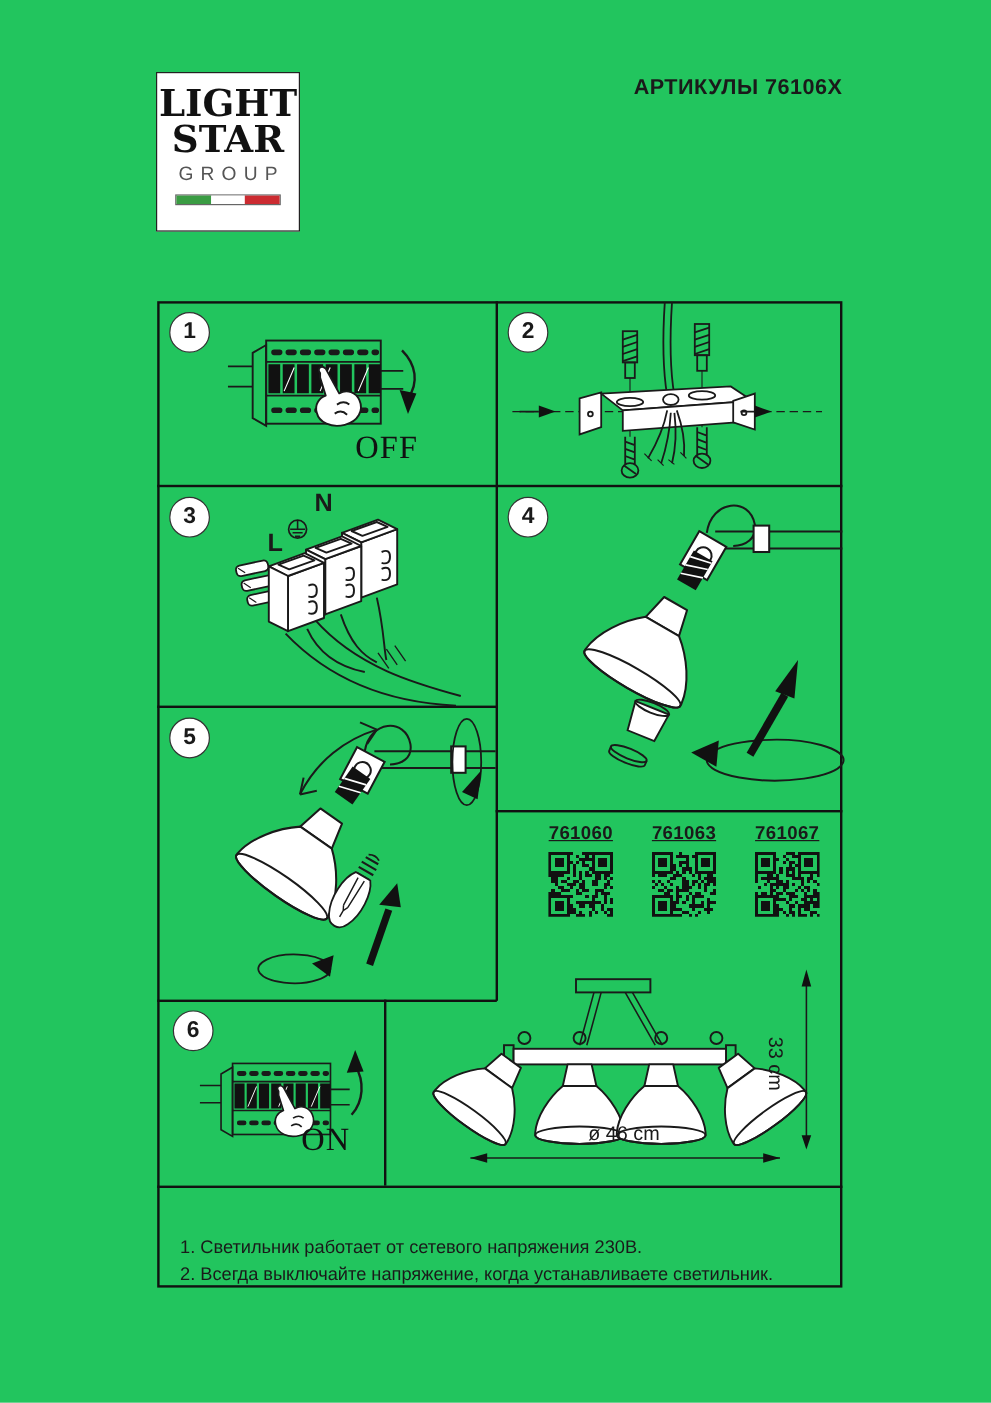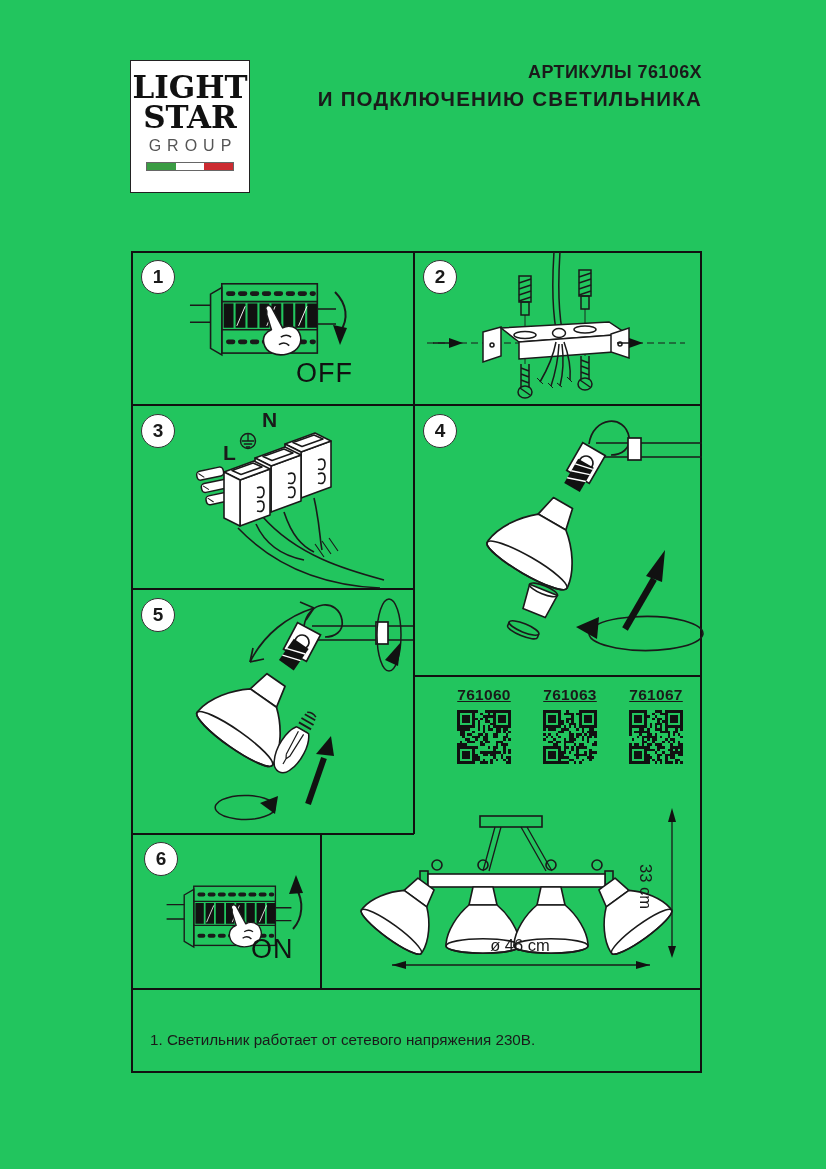--- a/index.html
+++ b/index.html
@@ -25,21 +25,21 @@
 
   
   .board{left:131px;top:251px;width:571px;height:822px;border:2px solid #111;box-sizing:border-box;}
   .hline,.vline{background:#111;}
   .hline{height:1.7px;}
   .vline{width:1.7px;}
 
   .step-circle{width:34px;height:34px;border:1.7px solid #333;border-radius:50%;background:#fff;
                display:flex;align-items:center;justify-content:center;font-size:19px;font-weight:700;box-sizing:border-box;}
 
-  .big-label{font-size:27px;letter-spacing:1px;color:#111;}
+  .big-label{font-size:27px;letter-spacing:1px;color:#111;font-family:Liberation Serif, serif;}
   .term-label{font-size:21px;font-weight:700;}
 
   
   .qr-row{left:446px;top:686px;width:250px;display:flex;gap:10px;}
   .qr-block{width:76px;text-align:center;}
   .qr-block .num{font-size:15.5px;font-weight:700;letter-spacing:0.3px;text-decoration:underline;}
   .qr-block svg{margin-top:6px;display:block;margin-left:auto;margin-right:auto;}
 
   .dim-h{left:655px;top:864px;width:52px;font-size:16.5px;transform:rotate(90deg);transform-origin:left top;white-space:nowrap;}
   .dim-d{left:455px;top:936px;width:130px;text-align:center;font-size:16.5px;}
@@ -57,21 +57,20 @@
     <div class="logo-group">GROUP</div>
     <div class="flag">
       <span style="background: rgb(58, 156, 67);"></span>
         <span style="background: rgb(255, 255, 255);"></span>
         <span style="background: rgb(204, 43, 49);"></span>
     </div>
   </div>
 
   <div class="abs titles">
     <div class="t-line2">АРТИКУЛЫ 76106X</div>
-    <div class="t-sub2">И ПОДКЛЮЧЕНИЮ СВЕТИЛЬНИКА</div>
   </div>
 
   <div class="abs board"></div>
   <div class="abs hline" style="left:131px;top:404px;width:571px;"></div>
   <div class="abs hline" style="left:131px;top:588px;width:283px;"></div>
   <div class="abs hline" style="left:413px;top:675px;width:289px;"></div>
   <div class="abs hline" style="left:131px;top:833px;width:283px;"></div>
   <div class="abs hline" style="left:131px;top:988px;width:571px;"></div>
   <div class="abs vline" style="left:413px;top:251px;height:583px;"></div>
   <div class="abs vline" style="left:320px;top:833px;height:155px;"></div>
@@ -1043,15 +1042,16 @@
     <polygon points="348,22 352,8 356,22" fill="#111"></polygon>
     <polygon points="348,146 352,158 356,146" fill="#111"></polygon>
     <polygon points="86,161 72,165 86,169" fill="#111"></polygon>
     <polygon points="316,161 330,165 316,169" fill="#111"></polygon>
   </svg>
   <div class="abs dim-h">33 cm</div>
   <div class="abs dim-d">ø 46 cm</div>
 
   <div class="abs notes">
     <div>1. Светильник работает от сетевого напряжения 230В.</div>
+    <div>2. Всегда выключайте напряжение, когда устанавливаете светильник.</div>
   </div>
 
 </div>
 
 </body></html>

